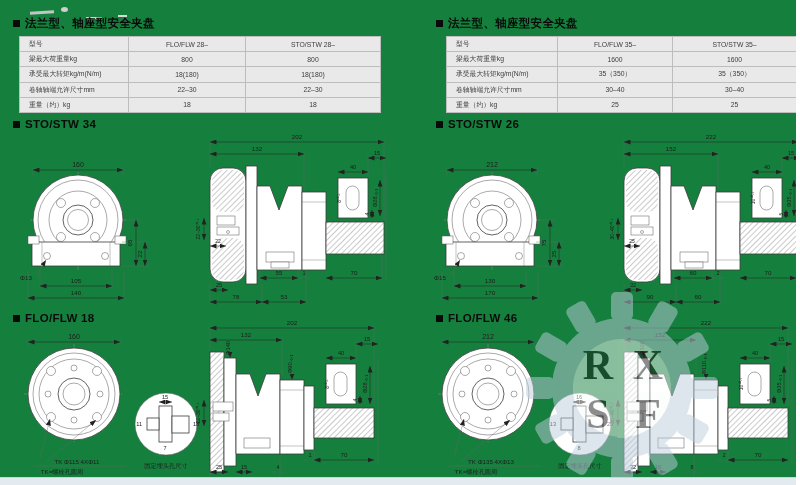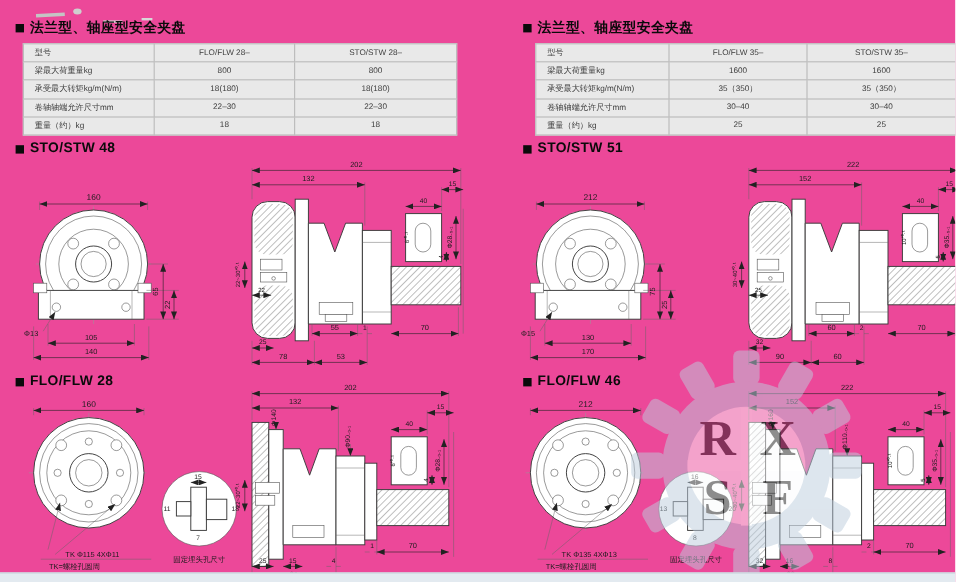--- a/index.html
+++ b/index.html
@@ -1,16 +1,16 @@
 <!DOCTYPE html>
 <html><head>
 <meta charset="utf-8">
 <style>
   html,body{margin:0;padding:0;background:#fff;font-family:"Liberation Sans",sans-serif}
-  #page{position:relative;width:796px;height:485px;background:#ec4899;overflow:hidden}
+  #page{position:relative;width:796px;height:485px;background:#15803d;overflow:hidden}
   .sec{position:absolute;display:flex;align-items:center;gap:5px;font-weight:bold;
        font-size:11.5px;color:#0a0a0a;letter-spacing:.3px;z-index:3}
   .sec .sq{width:7px;height:7px;background:#0a0a0a;display:inline-block;flex:0 0 auto}
   table.spec{position:absolute;border-collapse:collapse;background:#e9e9e9;font-size:6.8px;
        color:#3c3c3c;border:1px solid #9f9f9f;table-layout:fixed;z-index:2}
   .spec td{border:1px solid #bdbdbd;height:14.2px;padding:0 4px;overflow:hidden;white-space:nowrap}
   .spec td.lbl{text-align:left;padding-left:9px}
   .spec td.val{text-align:center}
   svg.dwg{position:absolute;z-index:1}
   svg.wm{position:absolute;z-index:5;opacity:.5;pointer-events:none}
@@ -73,21 +73,21 @@
     <tr>
       <td class="lbl">重量（约）kg</td>
       <td class="val">18</td>
       <td class="val">18</td>
     </tr>
   </tbody>
     </table>
 
   <div class="sec" style="left:13px;top:118px">
     <span class="sq"></span>
-    <span>STO/STW 48</span>
+    <span>STO/STW 34</span>
   </div>
 
   <svg class="dwg" style="left:14px;top:128px" width="380" height="186" viewBox="0 0 380 186">
     <defs>
       <marker id="ar" markerWidth="7" markerHeight="5" refX="6.5" refY="2.5" orient="auto-start-reverse" markerUnits="userSpaceOnUse">
         <path d="M0,0L6.5,2.5L0,5z" fill="#222"></path>
       </marker>
       <pattern id="ht" width="4" height="4" patternUnits="userSpaceOnUse" patternTransform="rotate(45)">
         <rect width="4" height="4" fill="#fff"></rect>
         <line x1="0" y1="0" x2="0" y2="4" stroke="#8a8a8a" stroke-width=".9"></line>
@@ -190,21 +190,21 @@
         <line class="e" x1="292" y1="144" x2="292" y2="176"></line>
       <line class="d" x1="196" y1="174" x2="248" y2="174"></line>
       <text class="t6" x="222" y="171">78</text>
       <line class="d" x1="248" y1="174" x2="292" y2="174"></line>
       <text class="t6" x="270" y="171">53</text>
     </g>
   </svg>
 
   <div class="sec" style="left:13px;top:312px">
     <span class="sq"></span>
-    <span>FLO/FLW 28</span>
+    <span>FLO/FLW 18</span>
   </div>
 
   <svg class="dwg" style="left:14px;top:316px" width="380" height="168" viewBox="0 0 380 168">
     <g>
       <line class="cl" x1="10" y1="78" x2="110" y2="78"></line>
         <line class="cl" x1="60" y1="28" x2="60" y2="128"></line>
       <circle class="o" cx="60" cy="78" r="46"></circle>
         <circle class="o2" cx="60" cy="78" r="41"></circle>
         <circle class="o2" cx="60" cy="78" r="35"></circle>
       <circle class="o" cx="60" cy="78" r="16"></circle>
@@ -332,21 +332,21 @@
     <tr>
       <td class="lbl">重量（约）kg</td>
       <td class="val">25</td>
       <td class="val">25</td>
     </tr>
   </tbody>
     </table>
 
   <div class="sec" style="left:436px;top:118px">
     <span class="sq"></span>
-    <span>STO/STW 51</span>
+    <span>STO/STW 26</span>
   </div>
 
   <svg class="dwg" style="left:428px;top:128px" width="380" height="186" viewBox="0 0 380 186">
     <g>
       <line class="cl" x1="16" y1="92" x2="112" y2="92"></line>
         <line class="cl" x1="64" y1="44" x2="64" y2="142"></line>
       <circle class="o" cx="64" cy="92" r="45"></circle>
         <circle class="o2" cx="64" cy="92" r="40"></circle>
         <circle class="o2" cx="64" cy="92" r="29"></circle>
       <circle class="o" cx="64" cy="92" r="15"></circle>

